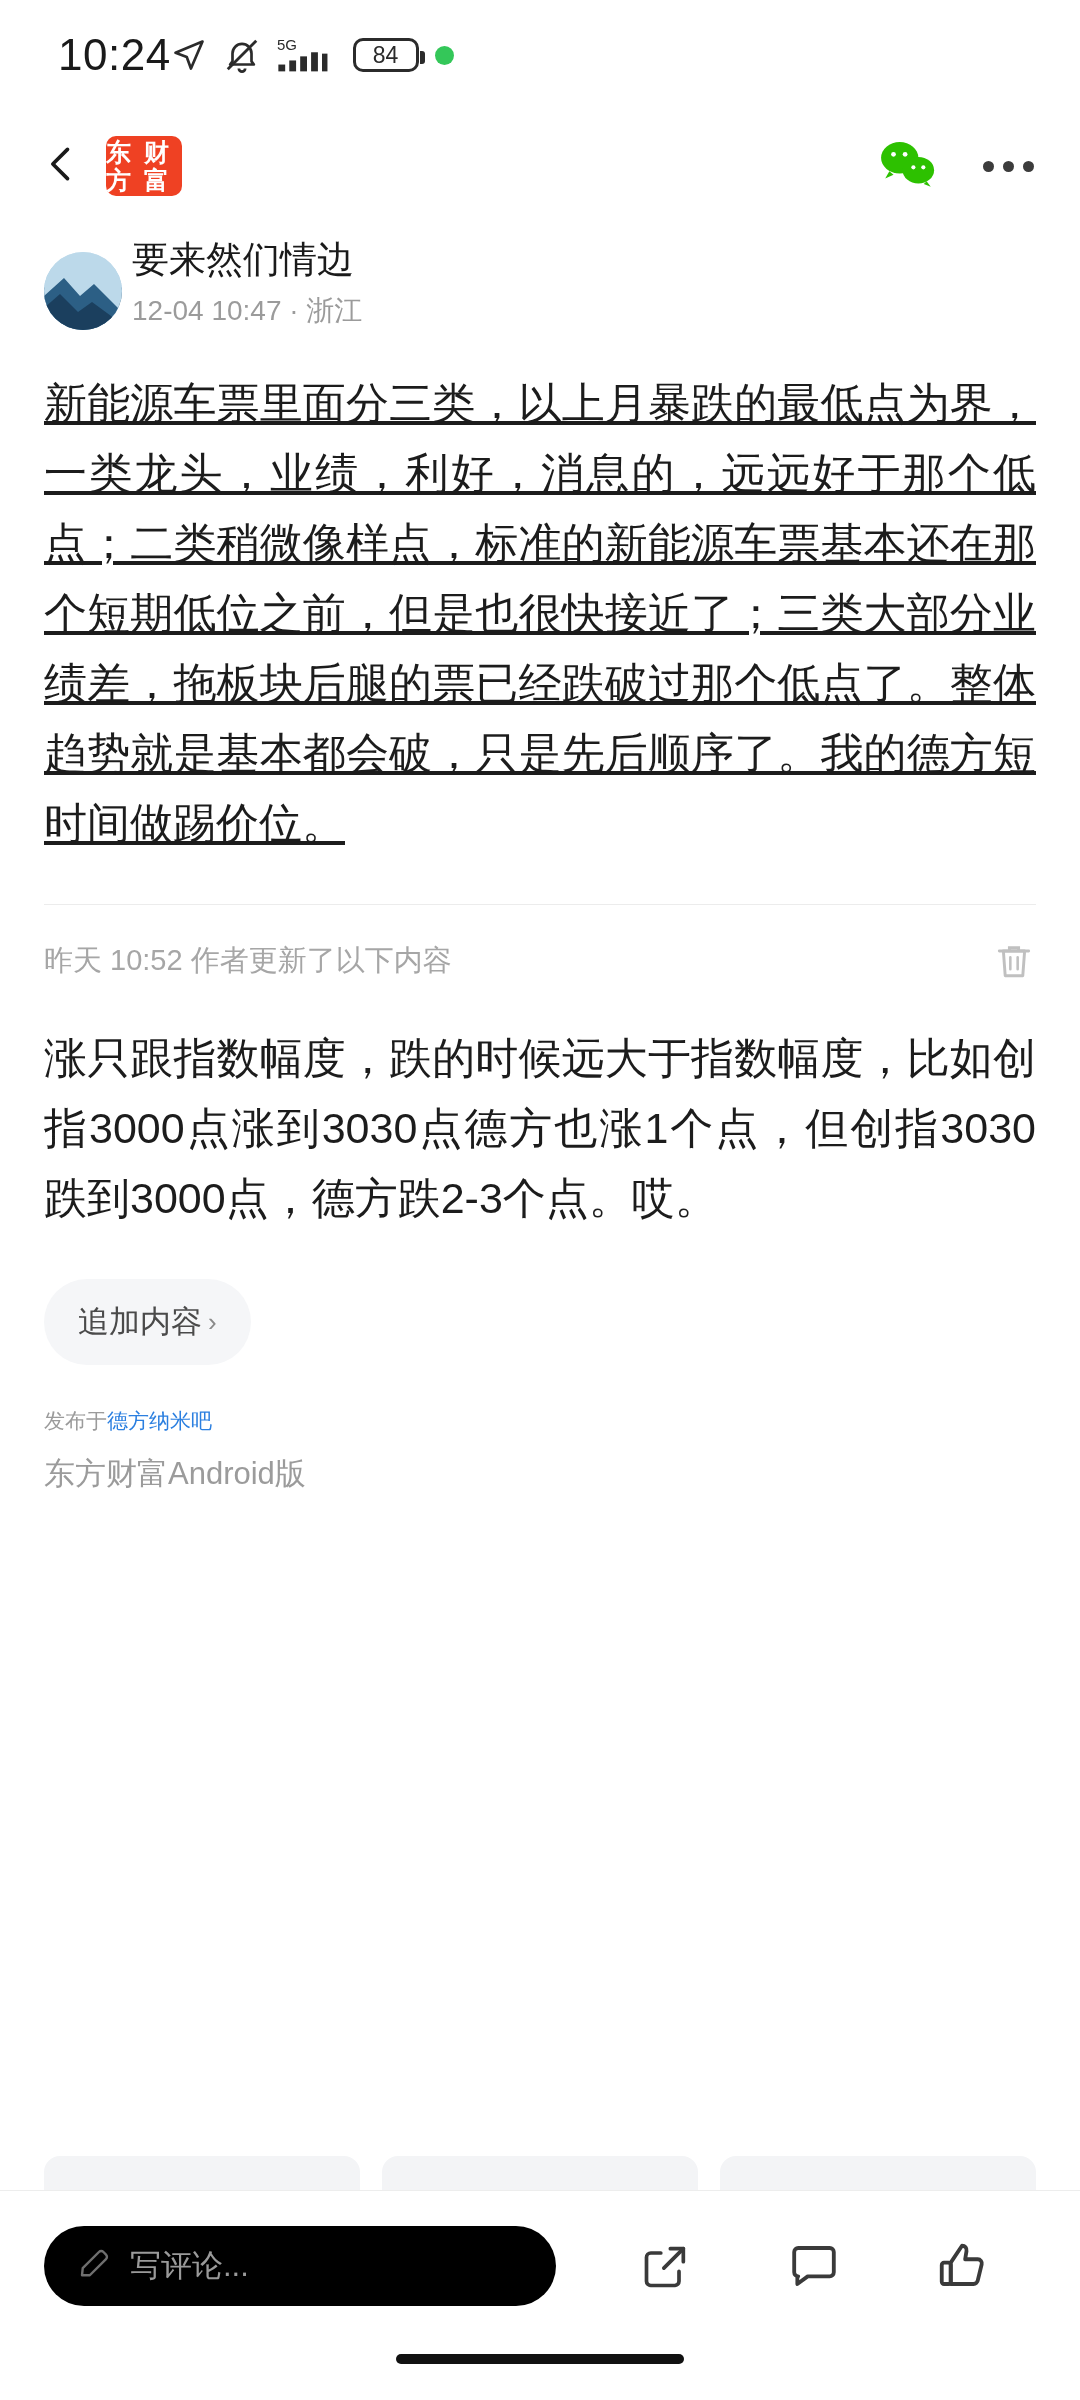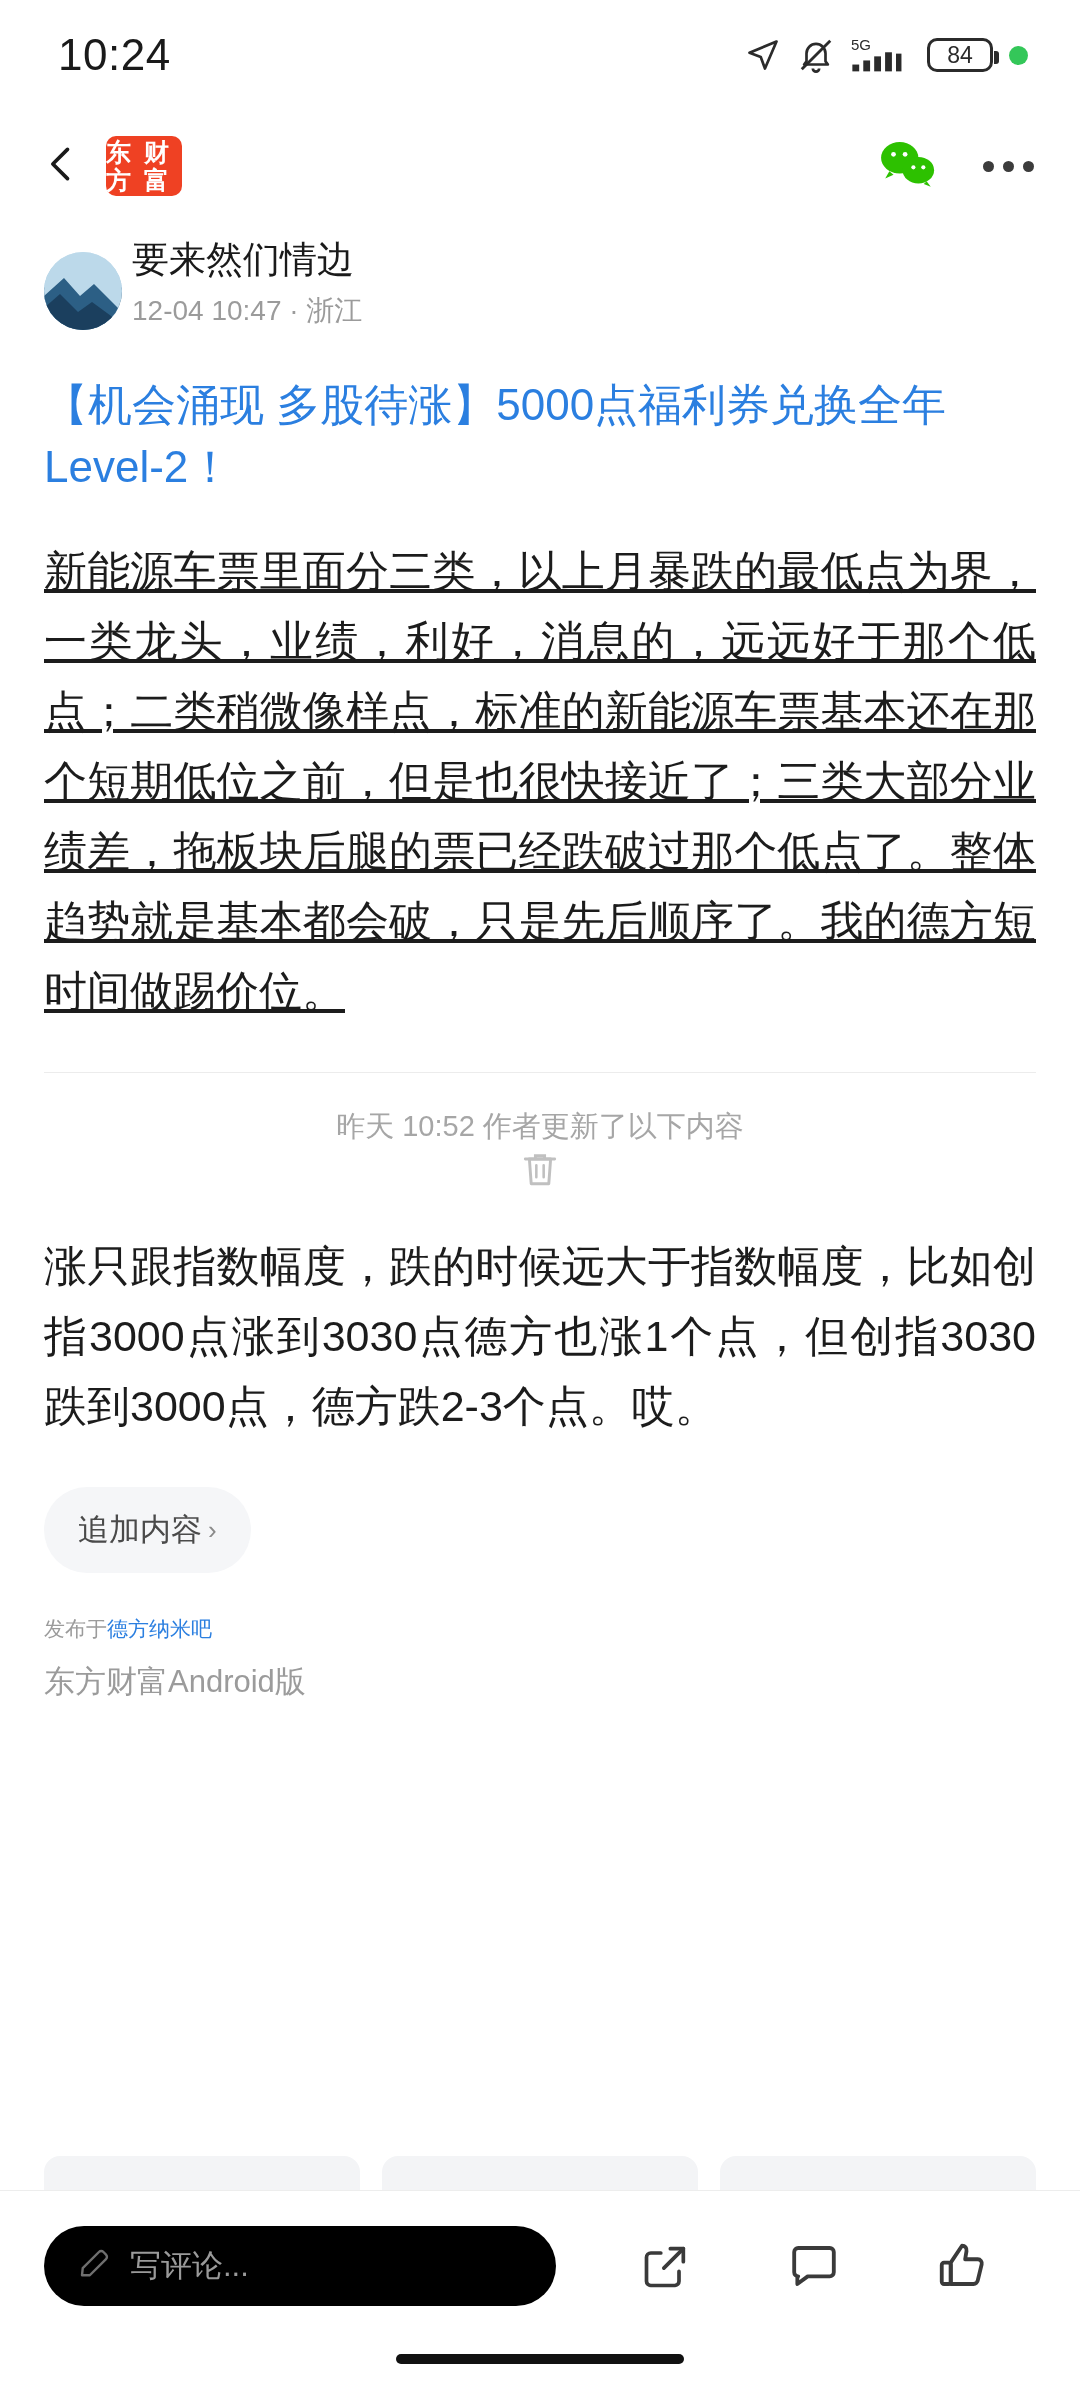--- a/index.html
+++ b/index.html
@@ -18,21 +18,21 @@
     display: flex;
     flex-direction: column;
   }
 
   
   .status-bar {
     height: 110px;
     flex: 0 0 110px;
     display: flex;
     align-items: center;
-    justify-content: space-between;
+    justify-content: flex-start;
     padding: 0 52px 0 58px;
   }
   .status-time {
     font-size: 44px;
     color: #1a1a1a;
     letter-spacing: 0.5px;
     font-weight: 400;
   }
   .status-icons {
     display: flex;
@@ -184,21 +184,20 @@
   .divider {
     height: 1px;
     background: #ececec;
     margin: 46px 0 0 0;
   }
   .update-row {
     display: flex;
     align-items: center;
     justify-content: space-between;
     padding: 34px 0 6px 0;
-    flex-direction: column;
   }
   .update-text {
     font-size: 29px;
     color: #a6a6a6;
   }
   .trash-icon { width: 44px; height: 44px; opacity: .55; }
   .update-body {
     margin-top: 34px;
     font-size: 43px;
     line-height: 70px;
@@ -376,21 +375,20 @@
           <path d="M0 78 V44 L20 26 L36 44 L50 32 L78 60 V78 Z" fill="#2c5f85"></path>
           <path d="M0 78 V56 L16 42 L34 60 L48 50 L78 72 V78 Z" fill="#1b3f5e"></path>
         </svg>
       </div>
       <div class="author-meta">
         <div class="author-name">要来然们情边</div>
         <div class="author-sub">12-04 10:47 · 浙江</div>
       </div>
     </div>
 
-    <div class="title">【机会涌现 多股待涨】5000点福利券兑换全年Level-2！</div>
 
     <div class="body-text">新能源车票里面分三类，以上月暴跌的最低点为界，一类龙头，业绩，利好，消息的，远远好于那个低点；二类稍微像样点，标准的新能源车票基本还在那个短期低位之前，但是也很快接近了；三类大部分业绩差，拖板块后腿的票已经跌破过那个低点了。整体趋势就是基本都会破，只是先后顺序了。我的德方短时间做踢价位。</div>
 
     <div class="divider"></div>
 
     <div class="update-row">
       <div class="update-text">昨天 10:52  作者更新了以下内容</div>
       <span class="trash-icon">
         <svg width="44" height="44" viewBox="0 0 24 24">
           <path d="M4 6.5h16" stroke="#8d8d8d" stroke-width="1.6" stroke-linecap="round"></path>

